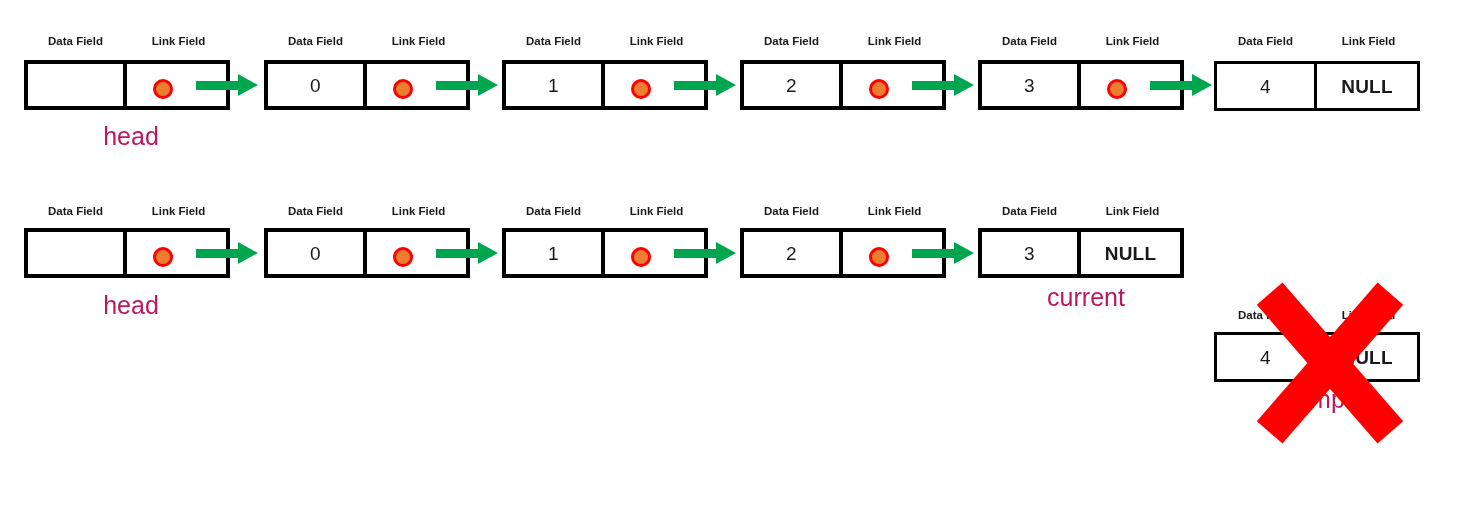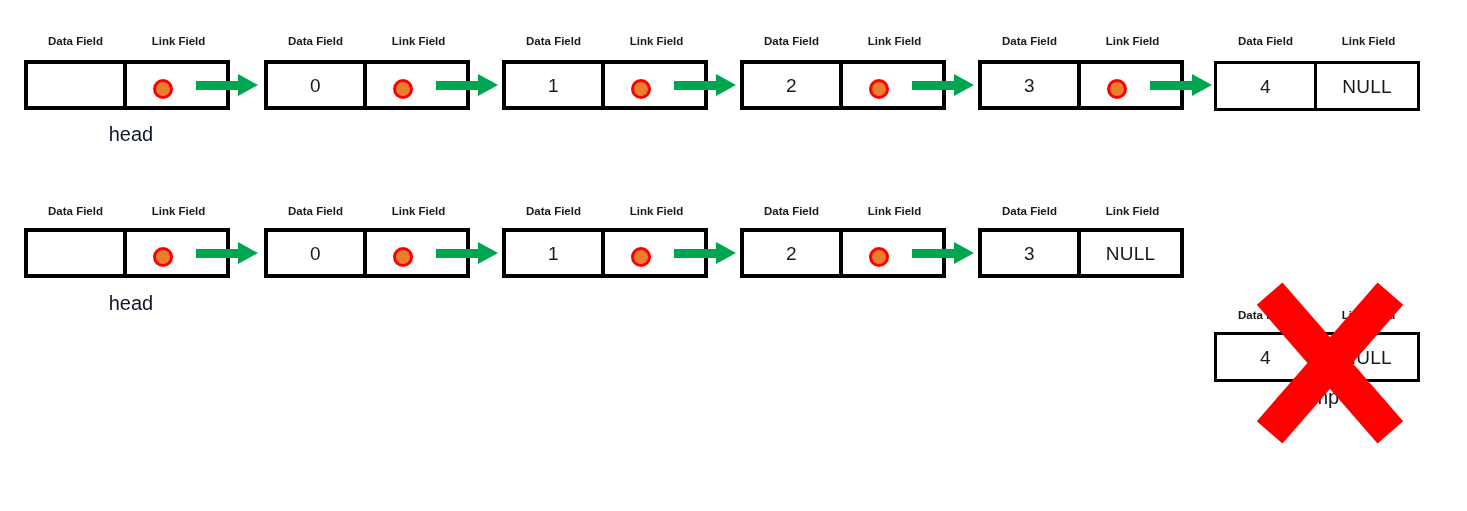--- a/index.html
+++ b/index.html
@@ -42,20 +42,21 @@
     justify-content: center;
     position: relative;
   }
   .cell.data {
     width: 50%;
     border-right: 4px solid #000000;
   }
   .node.thin .cell.data { border-right-width: 3px; }
   .cell.link {
     width: 50%;
+    font-weight: bold;
   }
 
   .cell-text {
     font-family: "Liberation Sans", sans-serif;
     font-size: 19px;
     color: #1a1a1a;
     line-height: 1;
     letter-spacing: 0.2px;
   }
 
@@ -101,22 +102,22 @@
     height: 0;
     border-top: 11.5px solid transparent;
     border-bottom: 11.5px solid transparent;
     border-left: 20px solid #00A64F;
   }
 
   
   .big-label {
     position: absolute;
     font-family: "Liberation Sans", sans-serif;
-    font-size: 20px;
-    color: #0f172a;
+    font-size: 25px;
+    color: #be185d;
     white-space: nowrap;
     line-height: 1;
     text-align: center;
   }
 
   
   .red-x {
     position: absolute;
     pointer-events: none;
   }
@@ -288,20 +289,21 @@
   <div class="field-caption" style="left:978px; top:206px; width:103px;">Data Field</div>
   <div class="field-caption" style="left:1081px; top:206px; width:103px;">Link Field</div>
   <div class="node" style="left:978px; top:228px;">
     <div class="cell data">
       <span class="cell-text">3</span>
     </div>
     <div class="cell link">
       <span class="cell-text">NULL</span>
     </div>
   </div>
+  <div class="big-label" style="left:1026px; top:285px; width:120px;">current</div>
 
   <div class="field-caption" style="left:1214px; top:310px; width:103px;">Data Field</div>
   <div class="field-caption" style="left:1317px; top:310px; width:103px;">Link Field</div>
   <div class="node thin" style="left:1214px; top:332px;">
     <div class="cell data">
       <span class="cell-text">4</span>
     </div>
     <div class="cell link">
       <span class="cell-text">NULL</span>
     </div>

